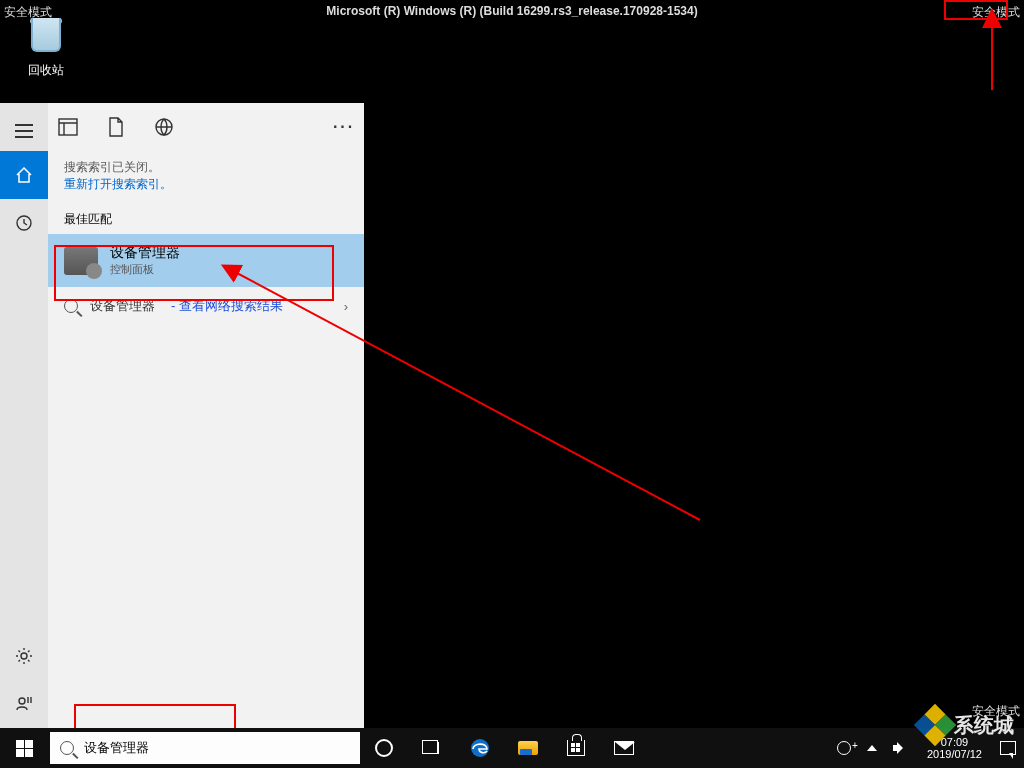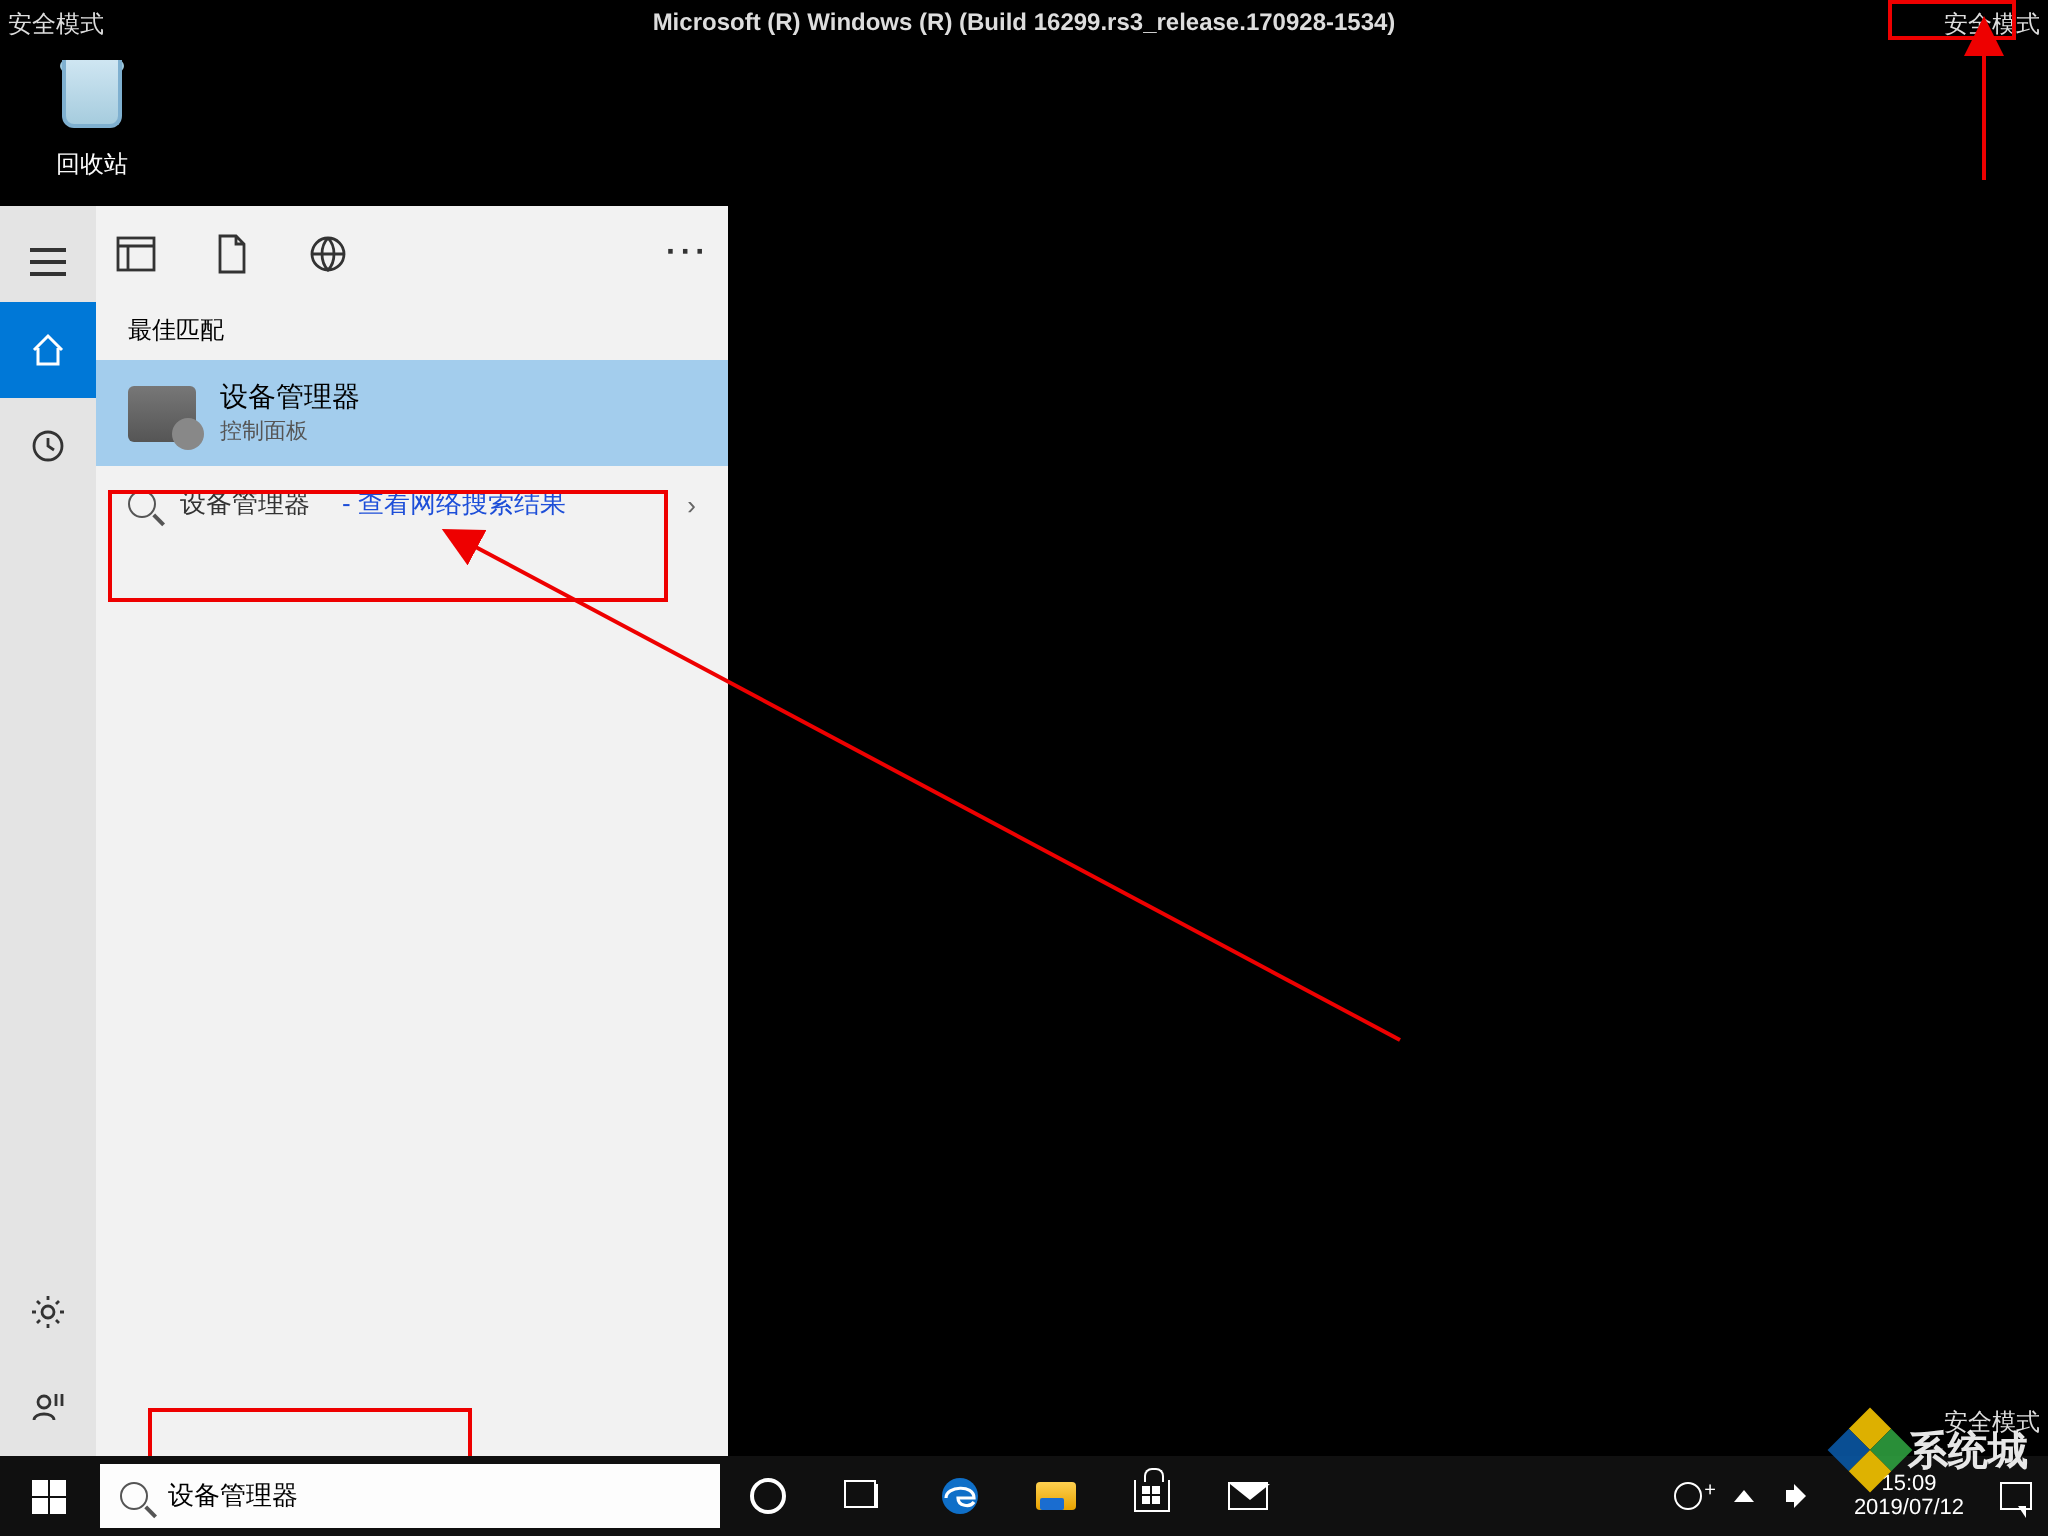--- a/index.html
+++ b/index.html
@@ -5,21 +5,21 @@
 * { margin:0; padding:0; box-sizing:border-box; font-family:"Microsoft YaHei","Segoe UI",sans-serif; }
 body { width:1024px; height:768px; background:#000; overflow:hidden; position:relative; color:#fff; }
 
 
 .top-water { position:absolute; top:4px; left:50%; transform:translateX(-50%); font-size:12px; color:#ddd;font-weight:bold; }
 .corner-top-left { position:absolute; top:4px; left:4px; font-size:12px; color:#ddd; }
 .corner-top-right { position:absolute; top:4px; right:4px; font-size:12px; color:#ddd; }
 .corner-bottom-right { position:absolute; bottom:48px; right:4px; font-size:12px; color:#ddd; text-align:right; }
 
 
-.recycle { position:absolute; top:24px; left:16px; width:60px; text-align:center; }
+.recycle { position:absolute; top:12px; left:16px; width:60px; text-align:center; }
 .recycle .icon { width:36px; height:40px; margin:0 auto 4px; position:relative; }
 .recycle .bin { width:30px; height:34px; border:2px solid #7fb0d0; border-top:none; border-radius:0 0 6px 6px; margin:6px auto 0; background:linear-gradient(180deg,#cfe6f2,#a6ccde); position:relative; }
 .recycle .lid { position:absolute; top:0; left:2px; width:32px; height:6px; background:#9fc8db; border-radius:3px; }
 .recycle .lbl { font-size:12px; color:#fff; }
 
 
 .panel { position:absolute; left:0; top:103px; bottom:40px; width:364px; background:#F2F2F2; color:#000; display:flex; box-shadow:0 0 20px rgba(0,0,0,.5); }
 .rail { width:48px; background:#E4E4E4; display:flex; flex-direction:column; align-items:center; }
 .rail .spacer { flex:1; }
 .rail .ritem { width:48px; height:48px; display:flex; align-items:center; justify-content:center; color:#333; }
@@ -164,20 +164,24 @@
             <circle class="sicon" cx="10" cy="10" r="8"></circle>
             <path class="sicon" d="M2 10 H18 M10 2 C6 6 6 14 10 18 C14 14 14 6 10 2"></path>
           </svg>
       </div>
       <div class="tspacer"></div>
       <div class="ticon">
           <span class="dots">···</span>
         </div>
     </div>
 
+    <div class="notice">
+      <span>搜索索引已关闭。</span><br>
+      <a href="#">重新打开搜索索引。</a>
+    </div>
 
     <div class="sect-h">最佳匹配</div>
     <div class="best">
       <div class="bicon"></div>
       <div class="btxt">
         <div class="t1">设备管理器</div>
         <div class="t2">控制面板</div>
       </div>
     </div>
 
@@ -240,21 +244,21 @@
     <div class="titem">
         <div class="people-ic"></div>
       </div>
     <div class="titem">
         <div class="chevup"></div>
       </div>
     <div class="titem">
         <div class="spk"></div>
       </div>
     <div class="titem clock">
-      <span>15:09</span>
+      <span>07:09</span>
       <span>2019/07/12</span>
     </div>
     <div class="titem">
         <div class="notif-ic"></div>
       </div>
   </div>
 </div>
 
 <div class="wm-logo">
   <div class="wm-diamond">

